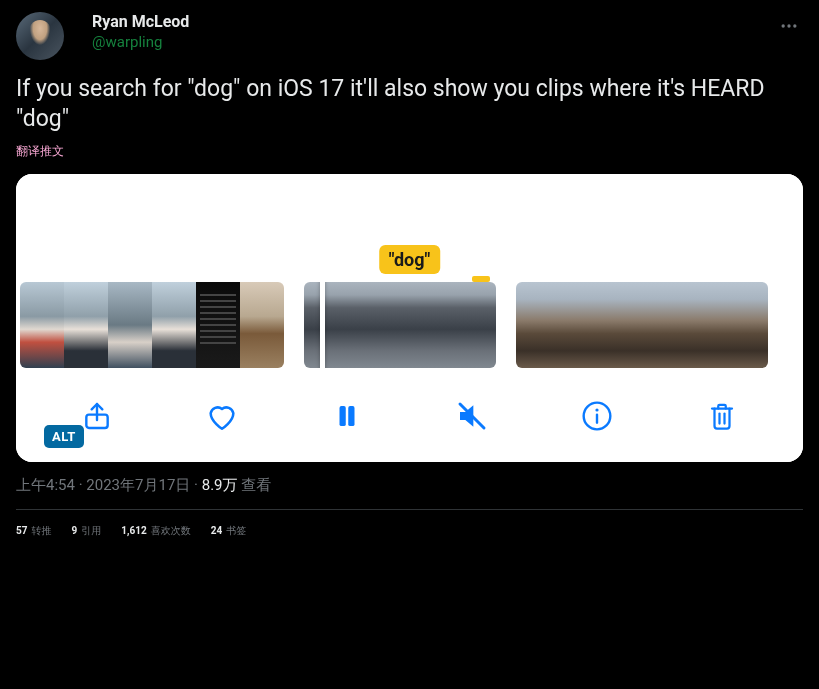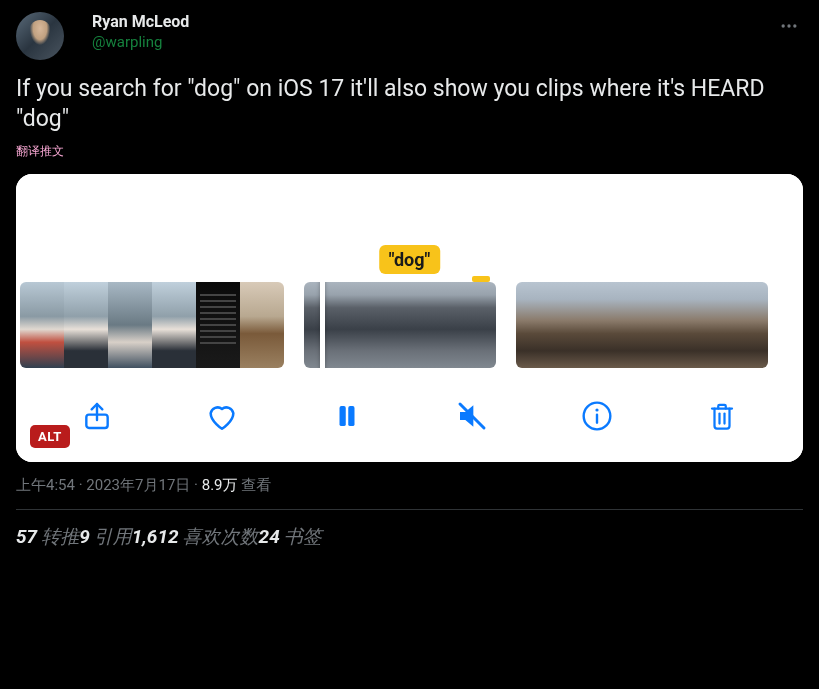--- a/index.html
+++ b/index.html
@@ -161,46 +161,46 @@
     color: #0a7aff;
     cursor: pointer;
     display: flex;
     align-items: center;
     justify-content: center;
     width: 40px;
     height: 40px;
   }
   .alt-badge {
     position: absolute;
-    left: 14px;
+    left: 28px;
     bottom: 14px;
-    background: #b91c1c;
+    background: #0369a1;
     color: #fff;
     font-size: 13px;
     font-weight: 700;
     padding: 4px 8px;
     border-radius: 5px;
     letter-spacing: 0.5px;
   }
   .meta-line {
     color: #71767b;
     font-size: 15px;
     margin-bottom: 14px;
   }
   .meta-line .views-count { color: #e7e9ea; font-weight: 400; }
   .divider {
     height: 1px;
     background: #2f3336;
     margin-bottom: 14px;
   }
   .stats {
     display: flex;
-    font-size: 19px;
+    gap: 20px;
+    font-size: 10px;
     color: #71767b;
-    font-style: italic;
   }
   .stats .num { color: #e7e9ea; font-weight: 700; margin-right: 4px; }
   svg { display: block; }
 </style>
 </head>
 <body>
 
 <div class="tweet">
 
   <div class="header">

